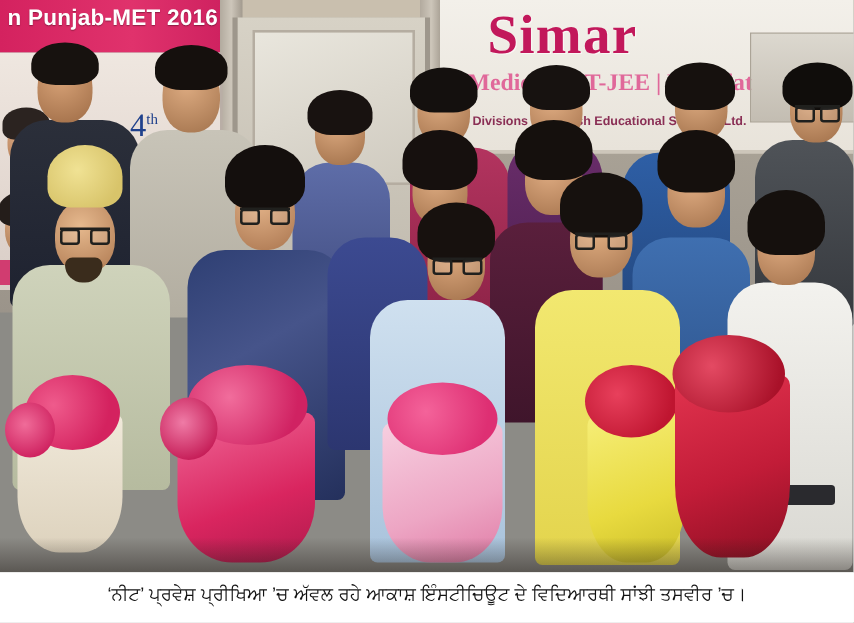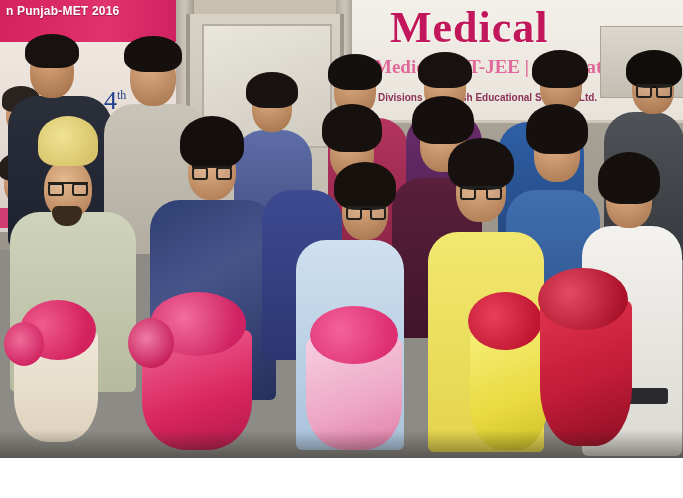--- a/index.html
+++ b/index.html
@@ -42,21 +42,21 @@
     position: absolute;
     left: 0; top: 0; width: 176px; height: 42px;
     background: linear-gradient(90deg, #d4225f 0%, #e0326c 60%, #cf2260 100%);
     border-bottom: 2px solid #a3174a;
   }
   .banner-left-text {
     position: absolute;
     left: 6px; top: 4px;
     color: #ffffff;
     font-weight: bold;
-    font-size: 12px;
+    font-size: 18px;
     letter-spacing: 0.2px;
     white-space: nowrap;
     text-shadow: 0 1px 1px rgba(0,0,0,0.35);
   }
   .poster-left {
     position: absolute;
     left: 0; top: 42px; width: 176px; height: 190px;
     background: linear-gradient(180deg, #efe7e0 0%, #e4d9d2 55%, #d8cdc6 100%);
     border-right: 2px solid #b9aea6;
   }
@@ -246,21 +246,21 @@
     <div class="bg-banner-top"></div>
 
     <div class="pillar" style="left:176px;"></div>
     <div class="pillar" style="left:336px;"></div>
 
     <div class="door-frame">
       <div class="door-glass"></div>
     </div>
 
     <div class="board-aakash">
-      <div class="aakash-title">Medical</div>
+      <div class="aakash-title">Simar</div>
       <div class="aakash-sub1">Medical | IIT-JEE | Foundations</div>
       <div class="aakash-sub2">Divisions of Aakash Educational Services Ltd.</div>
     </div>
 
     <div class="ac-unit"></div>
 
     <div class="banner-left">
       <div class="banner-left-text">n Punjab-MET 2016</div>
     </div>
 
@@ -394,14 +394,17 @@
     </div>
 
     <div class="bouquet">
       <div class="bq-wrap" style="left:540px; top:300px; width:92px; height:146px; background:linear-gradient(160deg,#e2344f 0%,#c21c38 55%,#8e0f23 100%);"></div>
       <div class="bq-flowers" style="left:538px; top:268px; width:90px; height:62px; background:radial-gradient(circle at 35% 40%, #e44a63 0%, #a91129 80%);"></div>
     </div>
 
     <div style="position:absolute; left:0; top:430px; width:683px; height:28px; background:linear-gradient(180deg, rgba(40,34,28,0.0) 0%, rgba(30,24,20,0.45) 100%);"></div>
   </div>
 
+  <div class="caption-bar">
+    <div class="caption-text">‘ਨੀਟ’ ਪ੍ਰਵੇਸ਼ ਪ੍ਰੀਖਿਆ ’ਚ ਅੱਵਲ ਰਹੇ ਆਕਾਸ਼ ਇੰਸਟੀਚਿਊਟ ਦੇ ਵਿਦਿਆਰਥੀ ਸਾਂਝੀ ਤਸਵੀਰ ’ਚ।</div>
+  </div>
 
 </div>
 
 </body></html>

